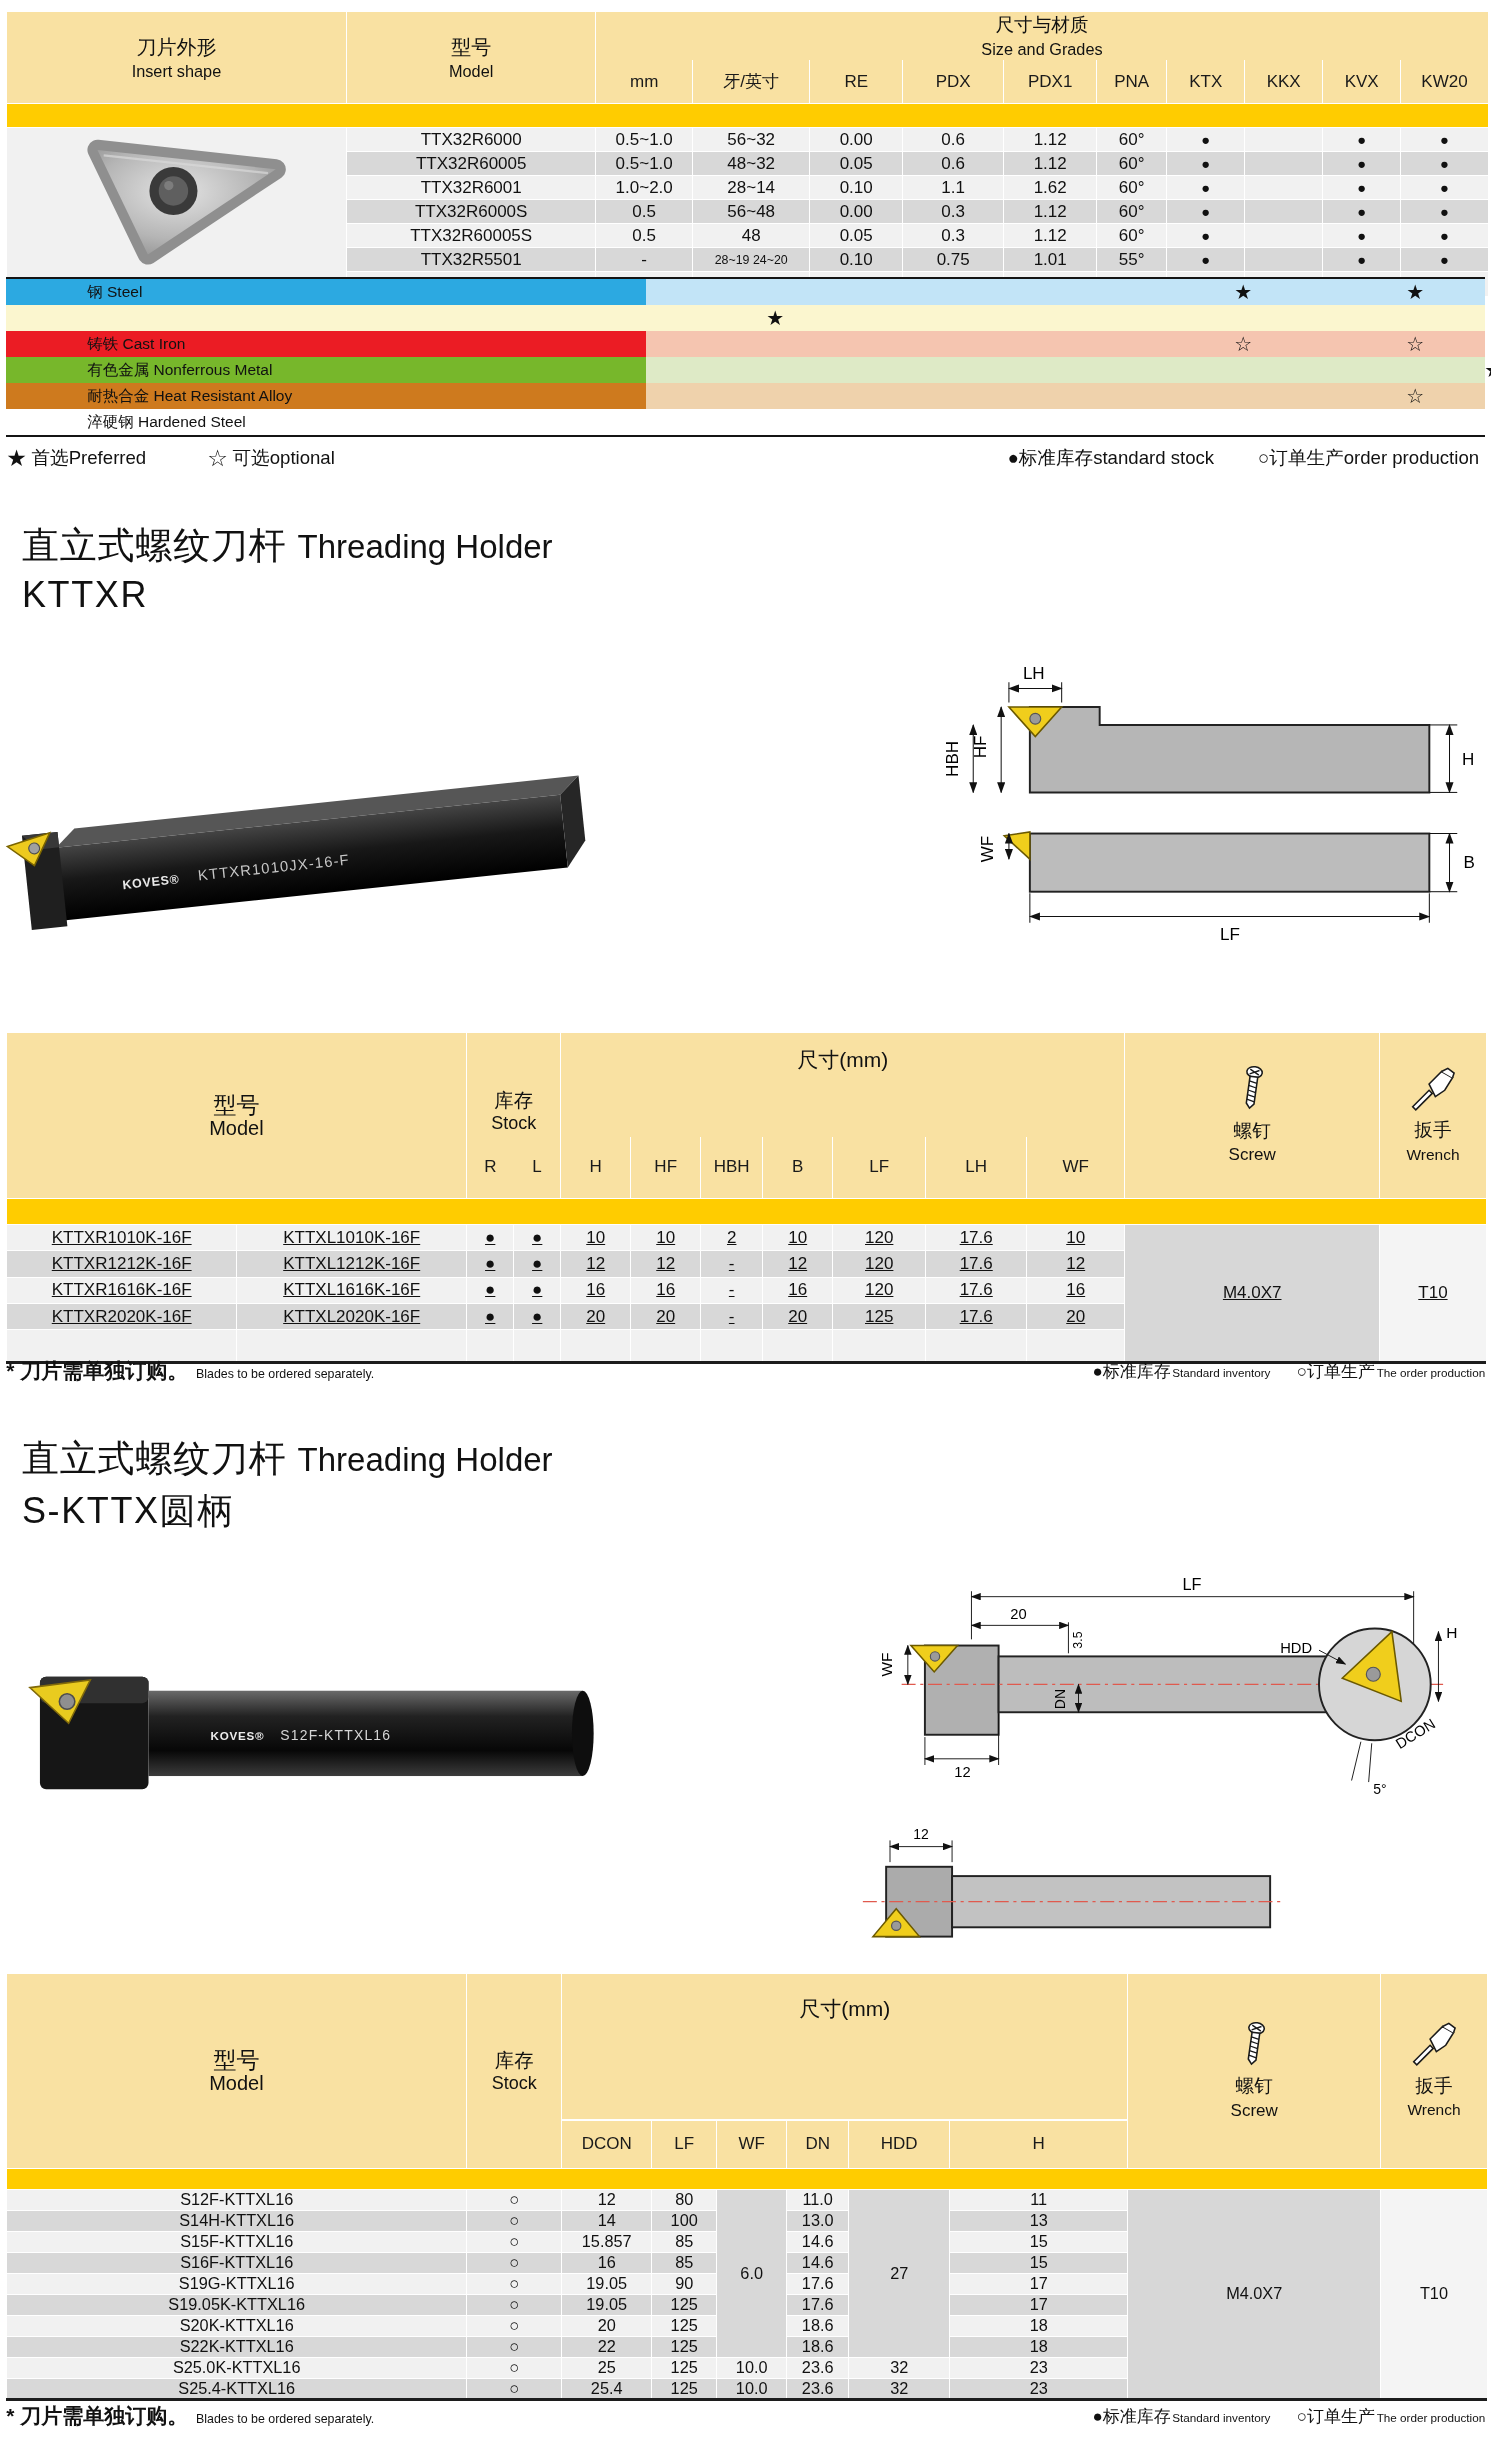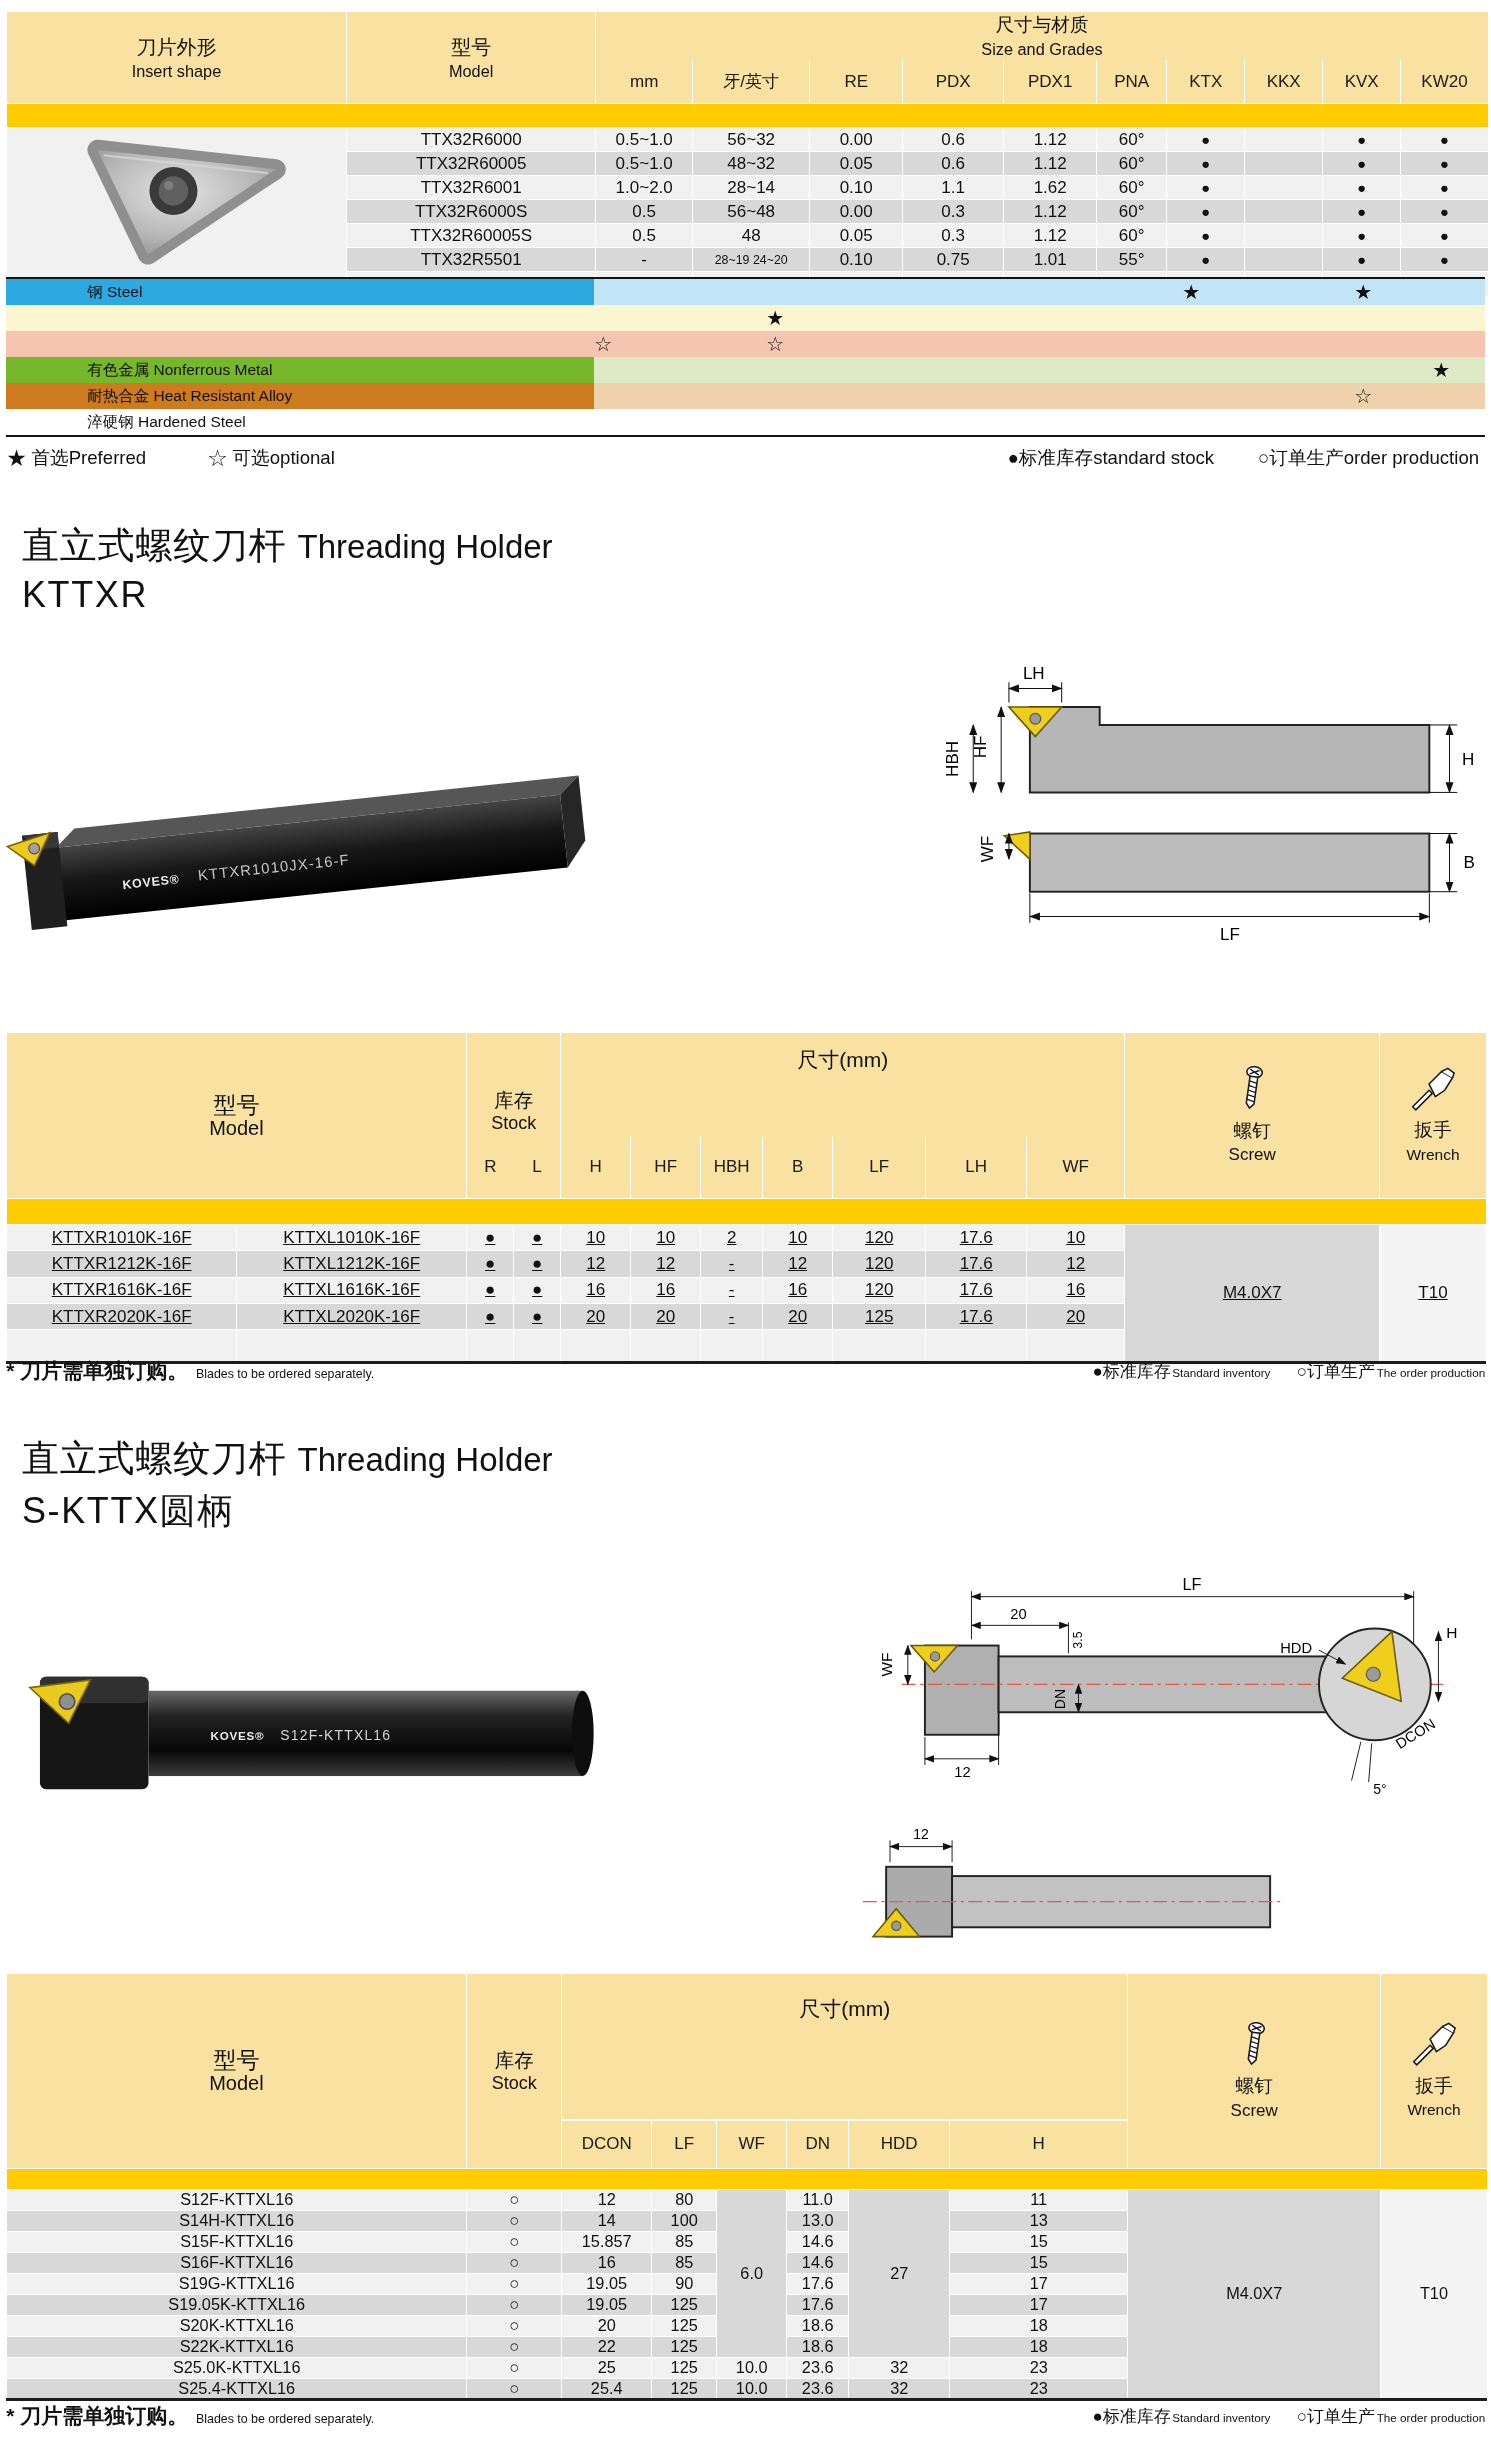--- a/index.html
+++ b/index.html
@@ -26,21 +26,21 @@
   #table1 thead tr.rowA{height:45px;}
   #table1 thead tr.rowB{height:44px;padding-left:24px;}
   #table1 tbody tr{height:24px;}
   #table1 tbody td{font-size:17px;}
   #table1 td.tpi-small{font-size:12.4px;letter-spacing:0;}
   #table1 td.dot{font-size:14.8px;}
 
   
   #materials{left:6.2px;top:277px;width:1479px;border-bottom:2.3px solid #141414;border-top:2.3px solid #141414;}
   .mat-row{position:relative;height:26px;display:flex;}
-  .mat-left{width:588px;height:100%;font-size:15.5px;line-height:26px;padding-left:81px;box-sizing:border-box;font-weight:400;}
+  .mat-left{width:640px;height:100%;font-size:15.5px;line-height:26px;padding-left:81px;box-sizing:border-box;font-weight:400;}
   .mat-right{position:relative;flex:1;height:100%;}
   .mat-star{position:absolute;top:0;width:34px;text-align:center;font-size:20px;line-height:26px;color:#111;}
 
   
   #legend{left:6.2px;top:440px;width:1476px;height:36px;display:flex;align-items:center;font-size:18.6px;}
   #legend .sym{font-size:23px;margin-right:4.7px;}
   #legend .item{display:flex;align-items:center;}
 
   
   .sec-title .l1{font-size:37px;font-weight:500;letter-spacing:0.8px;}
@@ -248,20 +248,21 @@
           <span class="mat-star" style="left: 580px;">★</span>
           <span class="mat-star" style="left: 752px;">★</span>
         </div>
       </div>
       <div class="mat-row">
         <div class="mat-right" style="background: rgb(251, 246, 207);">
           <span class="mat-star" style="left: 752px;">★</span>
         </div>
       </div>
       <div class="mat-row">
+        <div class="mat-left" style="background: rgb(235, 28, 36);">铸铁 Cast Iron</div>
         <div class="mat-right" style="background: rgb(245, 197, 176);">
           <span class="mat-star" style="left: 580px;">☆</span>
           <span class="mat-star" style="left: 752px;">☆</span>
         </div>
       </div>
       <div class="mat-row">
         <div class="mat-left" style="background: rgb(119, 183, 43);">有色金属 Nonferrous Metal</div>
         <div class="mat-right" style="background: rgb(222, 234, 198);">
           <span class="mat-star" style="left: 830px;">★</span>
         </div>

